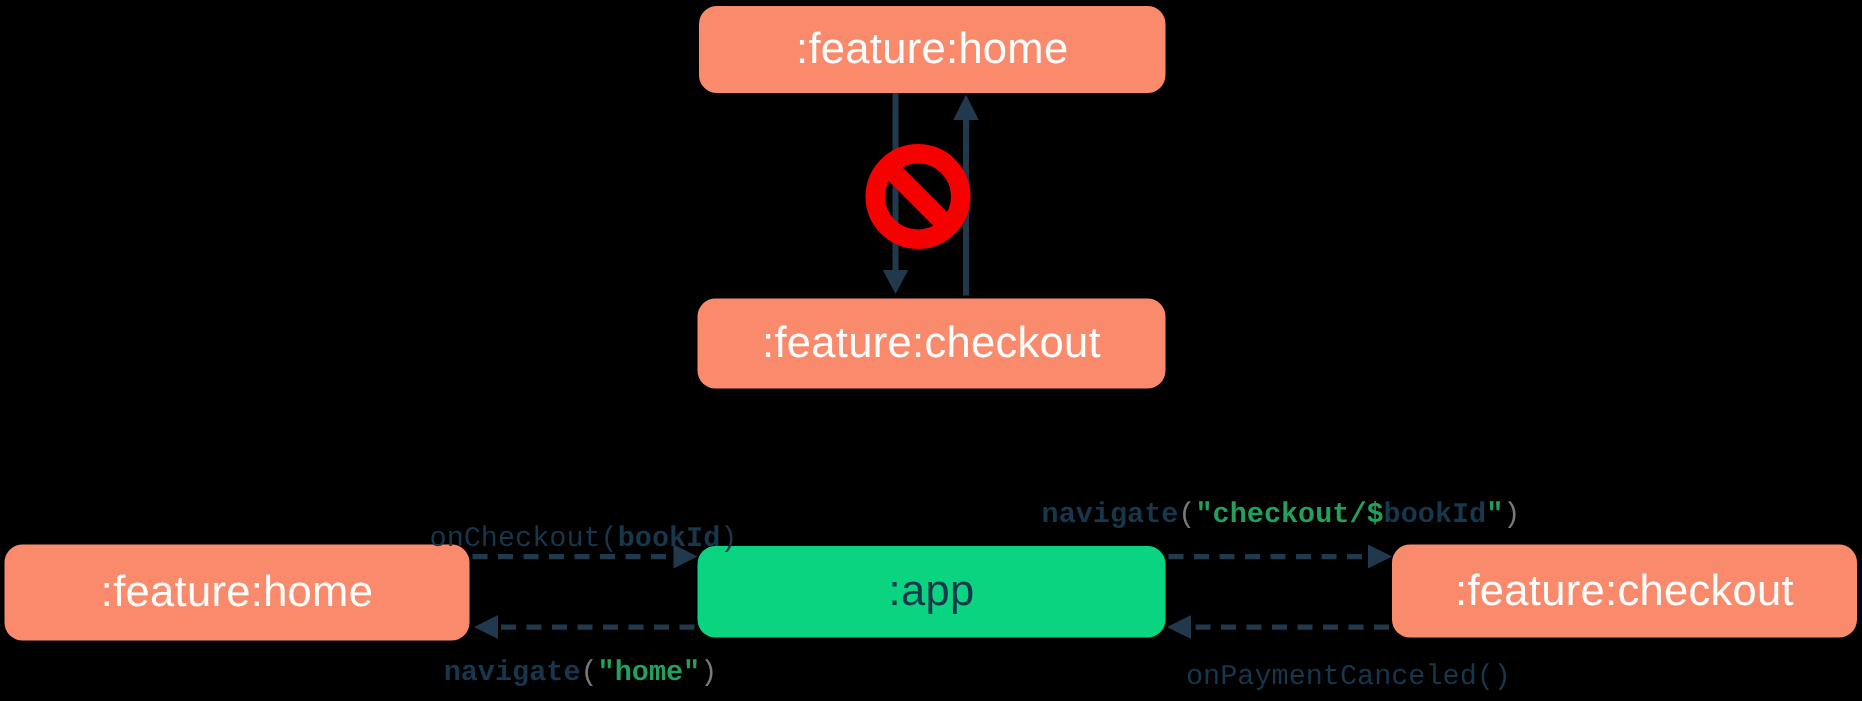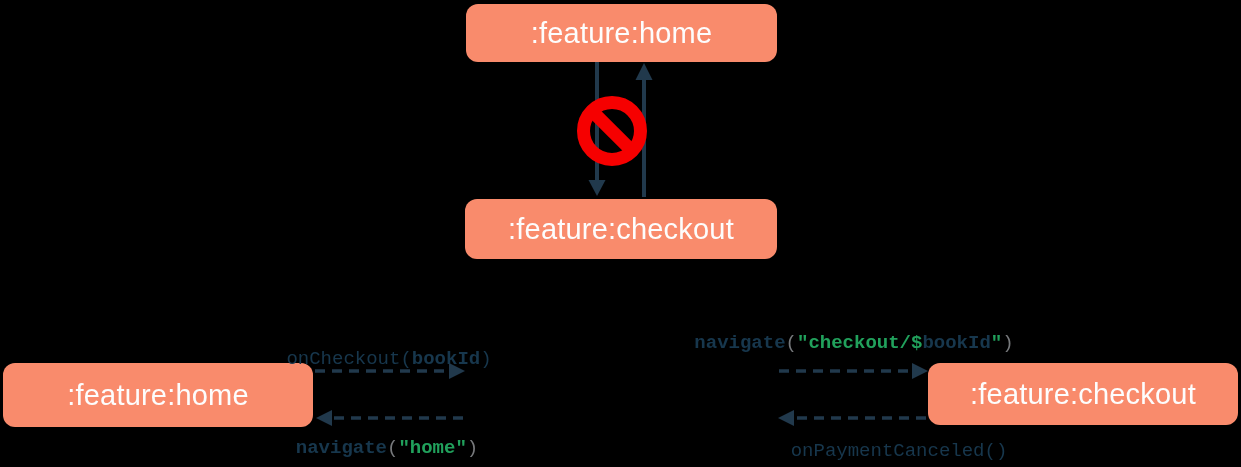--- a/index.html
+++ b/index.html
@@ -88,20 +88,23 @@
   </div>
 
   <div class="box feature top-checkout">
     <span>:feature:checkout</span>
   </div>
 
   <div class="box feature bot-home">
     <span>:feature:home</span>
   </div>
 
+  <div class="box app bot-app">
+    <span>:app</span>
+  </div>
 
   <div class="box feature bot-checkout">
     <span>:feature:checkout</span>
   </div>
 
   <div class="code-label lbl-on-checkout"><span class="seg navy">onCheckout(</span><span class="seg navyb">bookId</span><span class="seg navy">)</span></div>
 
   <div class="code-label lbl-navigate-checkout"><span class="seg navyb">navigate</span><span class="seg gray">(</span><span class="seg green">"checkout/$</span><span class="seg navyb">bookId</span><span class="seg green">"</span><span class="seg gray">)</span></div>
 
   <div class="code-label lbl-navigate-home"><span class="seg navyb">navigate</span><span class="seg gray">(</span><span class="seg green">"home"</span><span class="seg gray">)</span></div>

